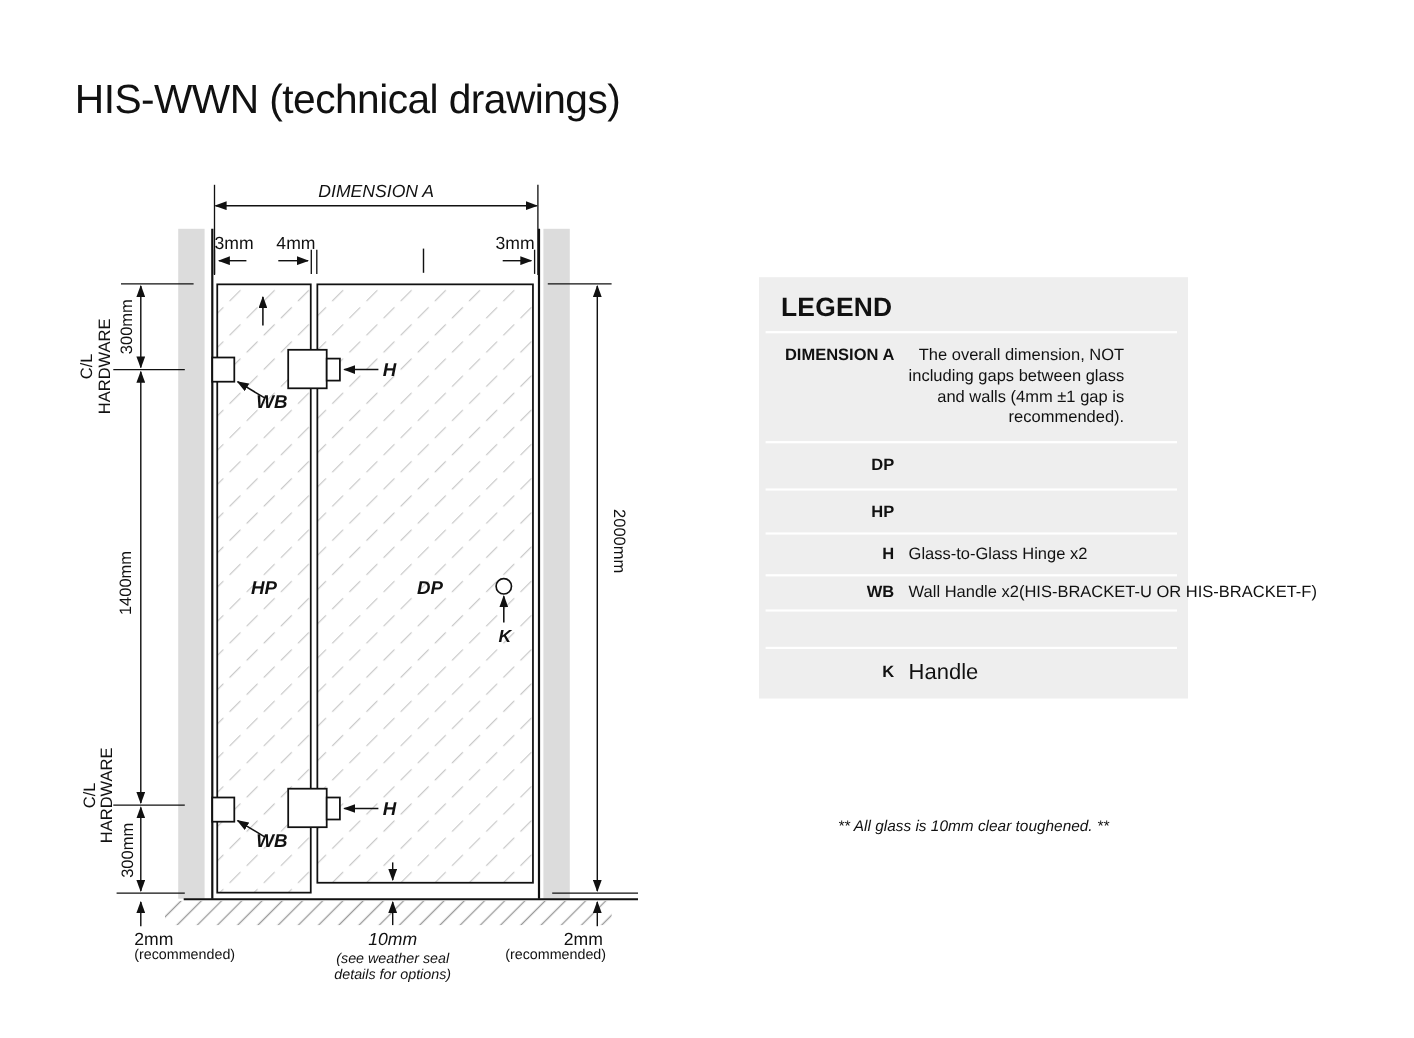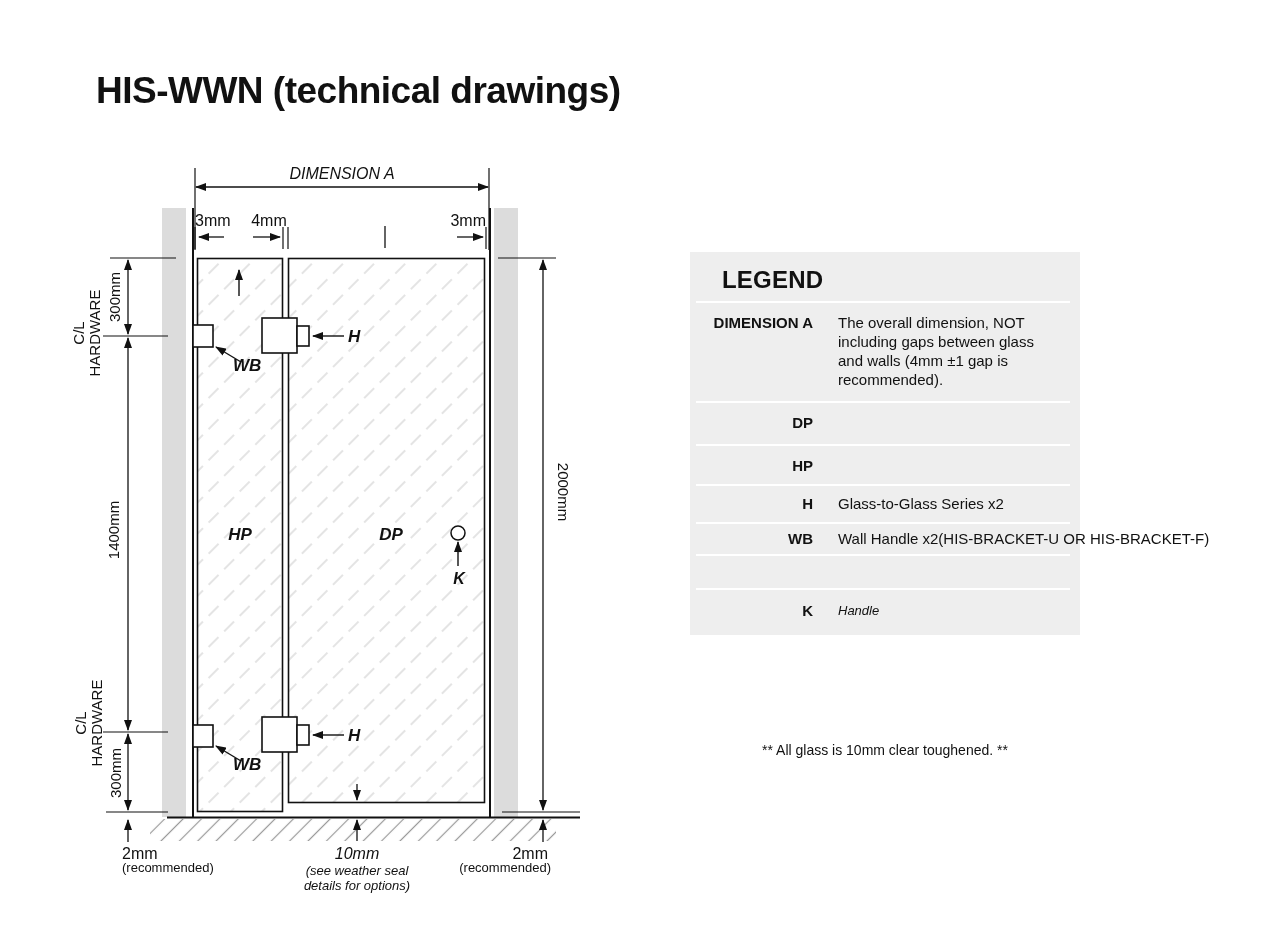--- a/index.html
+++ b/index.html
@@ -1,51 +1,51 @@
 <!DOCTYPE html>
 <html><head>
 <meta charset="utf-8">
 <style>
   html,body{margin:0;padding:0;background:#fff;}
   body{
     position:relative;width:1285px;height:944px;overflow:hidden;
     font-family:"Liberation Sans",sans-serif;color:#111;
   }
   .page-title{
-    position:absolute;left:96px;top:70px;
-    font-size:37px;font-weight:700;letter-spacing:-0.5px;white-space:nowrap;
+    position:absolute;left:68px;top:70px;
+    font-size:37px;font-weight:400;letter-spacing:-0.5px;white-space:nowrap;
   }
   .drawing-svg{position:absolute;left:60px;top:140px;}
 
   
   .legend{
     position:absolute;left:690px;top:252px;width:390px;
     background:#eeeeee;overflow:visible;
   }
   .legend-title{
-    padding:14px 0 7px 32px;font-size:24px;font-weight:700;letter-spacing:0.2px;
+    padding:14px 0 7px 20px;font-size:24px;font-weight:700;letter-spacing:0.2px;
   }
   .sep{height:2px;background:#ffffff;margin:0 10px 0 6px;}
   .lrow{display:flex;align-items:flex-start;padding:10px 0 12px 0;}
   .lrow .term{
     width:123px;flex:0 0 123px;text-align:right;
     font-weight:700;font-size:15px;line-height:19px;
   }
   .lrow .desc{
-    margin-left:25px;font-size:15px;line-height:19px;white-space:pre;
+    margin-left:13px;font-size:15px;line-height:19px;white-space:pre;text-align:right;
   }
   .row-hp{padding:10px 0 9px 0;}
   .row-h{padding:8px 0 9px 0;}
   .row-wb{padding:5px 0 6px 0;}
   .row-spacer{height:32px;padding:0;}
   .row-k{padding:11px 0 14px 0;}
-  .row-k .desc{font-size:13px;line-height:20px;font-style:italic;}
+  .row-k .desc{font-size:20px;line-height:20px;}
   .footnote{
     position:absolute;left:690px;top:742px;width:390px;text-align:center;
-    font-size:14px;white-space:nowrap;
+    font-size:14px;font-style:italic;white-space:nowrap;
   }
 
   
   text{fill:#111;font-family:"Liberation Sans",sans-serif;}
   .t-dim{font-size:15px;}
   .t-dim16{font-size:16px;}
   .t-small{font-size:13px;}
   .t-ital{font-style:italic;}
   .t-label{font-size:17px;font-weight:700;font-style:italic;}
   .t-k{font-size:16px;font-weight:700;font-style:italic;}
@@ -192,21 +192,21 @@
   </div>
   <div class="sep"></div>
 
   <div class="lrow row-hp">
     <div class="term">HP</div>
   </div>
   <div class="sep"></div>
 
   <div class="lrow row-h">
     <div class="term">H</div>
-    <div class="desc">Glass-to-Glass Series x2</div>
+    <div class="desc">Glass-to-Glass Hinge x2</div>
   </div>
   <div class="sep"></div>
 
   <div class="lrow row-wb">
     <div class="term">WB</div>
     <div class="desc">Wall Handle x2(HIS-BRACKET-U OR HIS-BRACKET-F)</div>
   </div>
   <div class="sep"></div>
 
   <div class="lrow row-spacer"></div>

